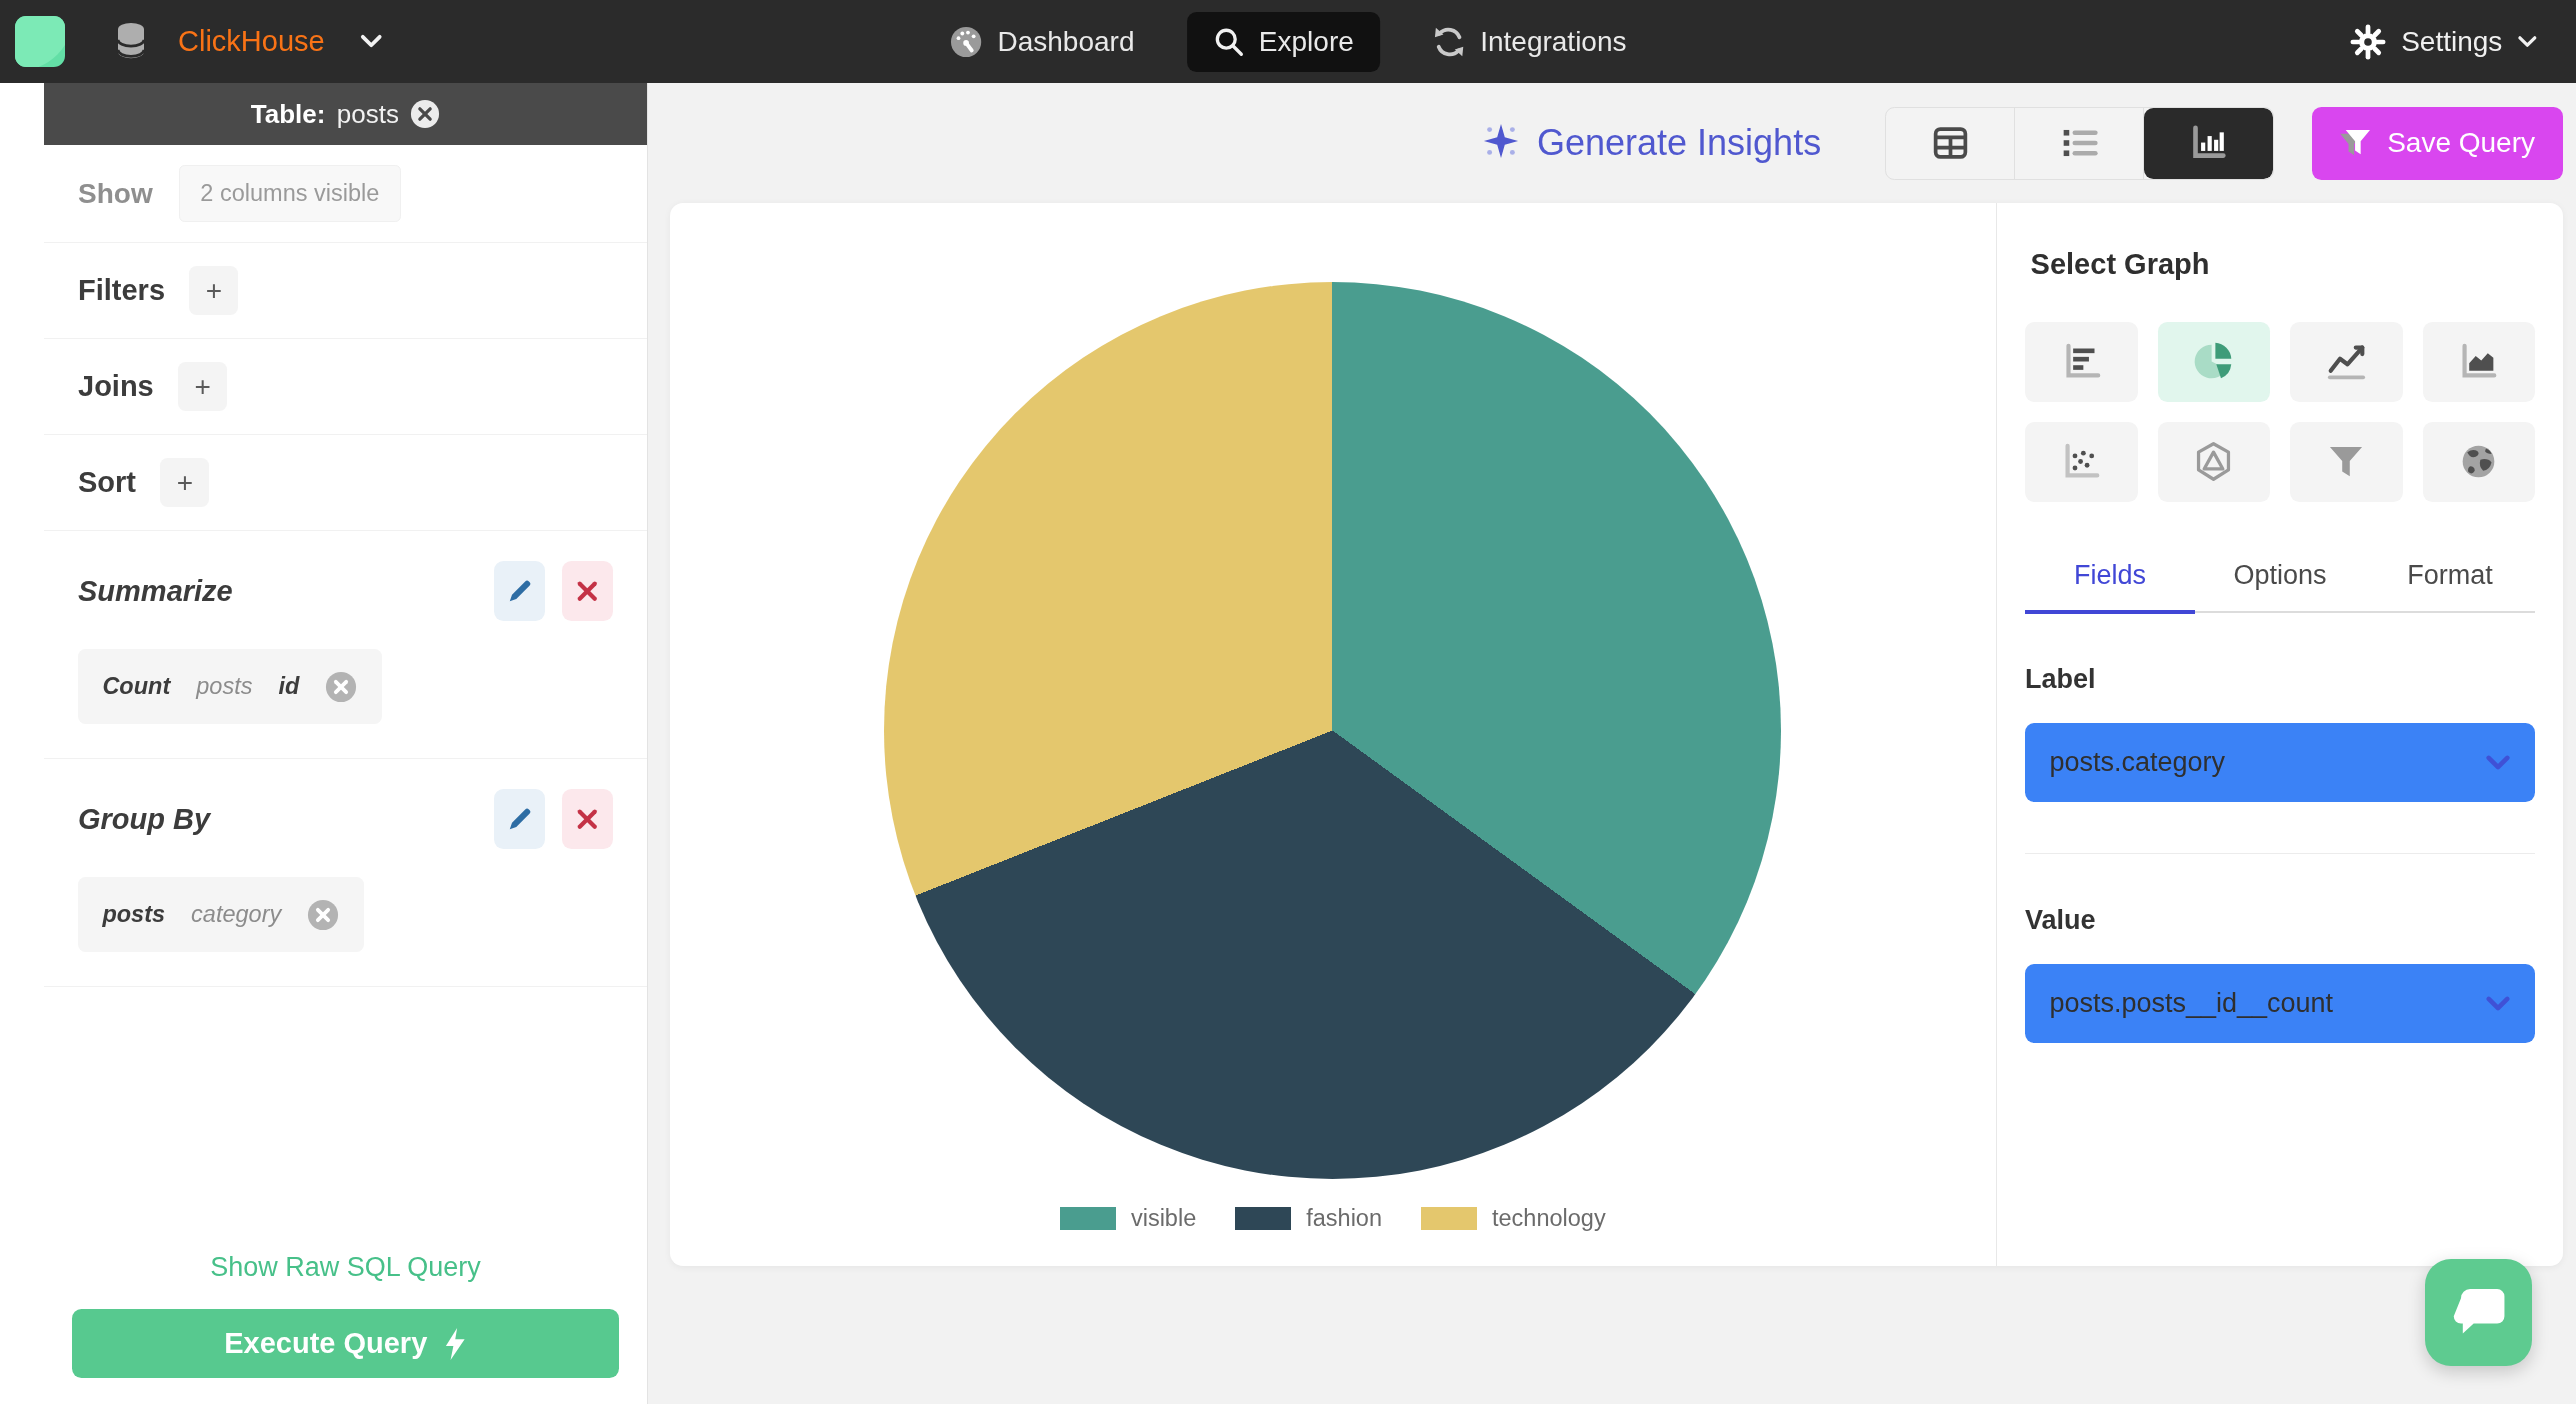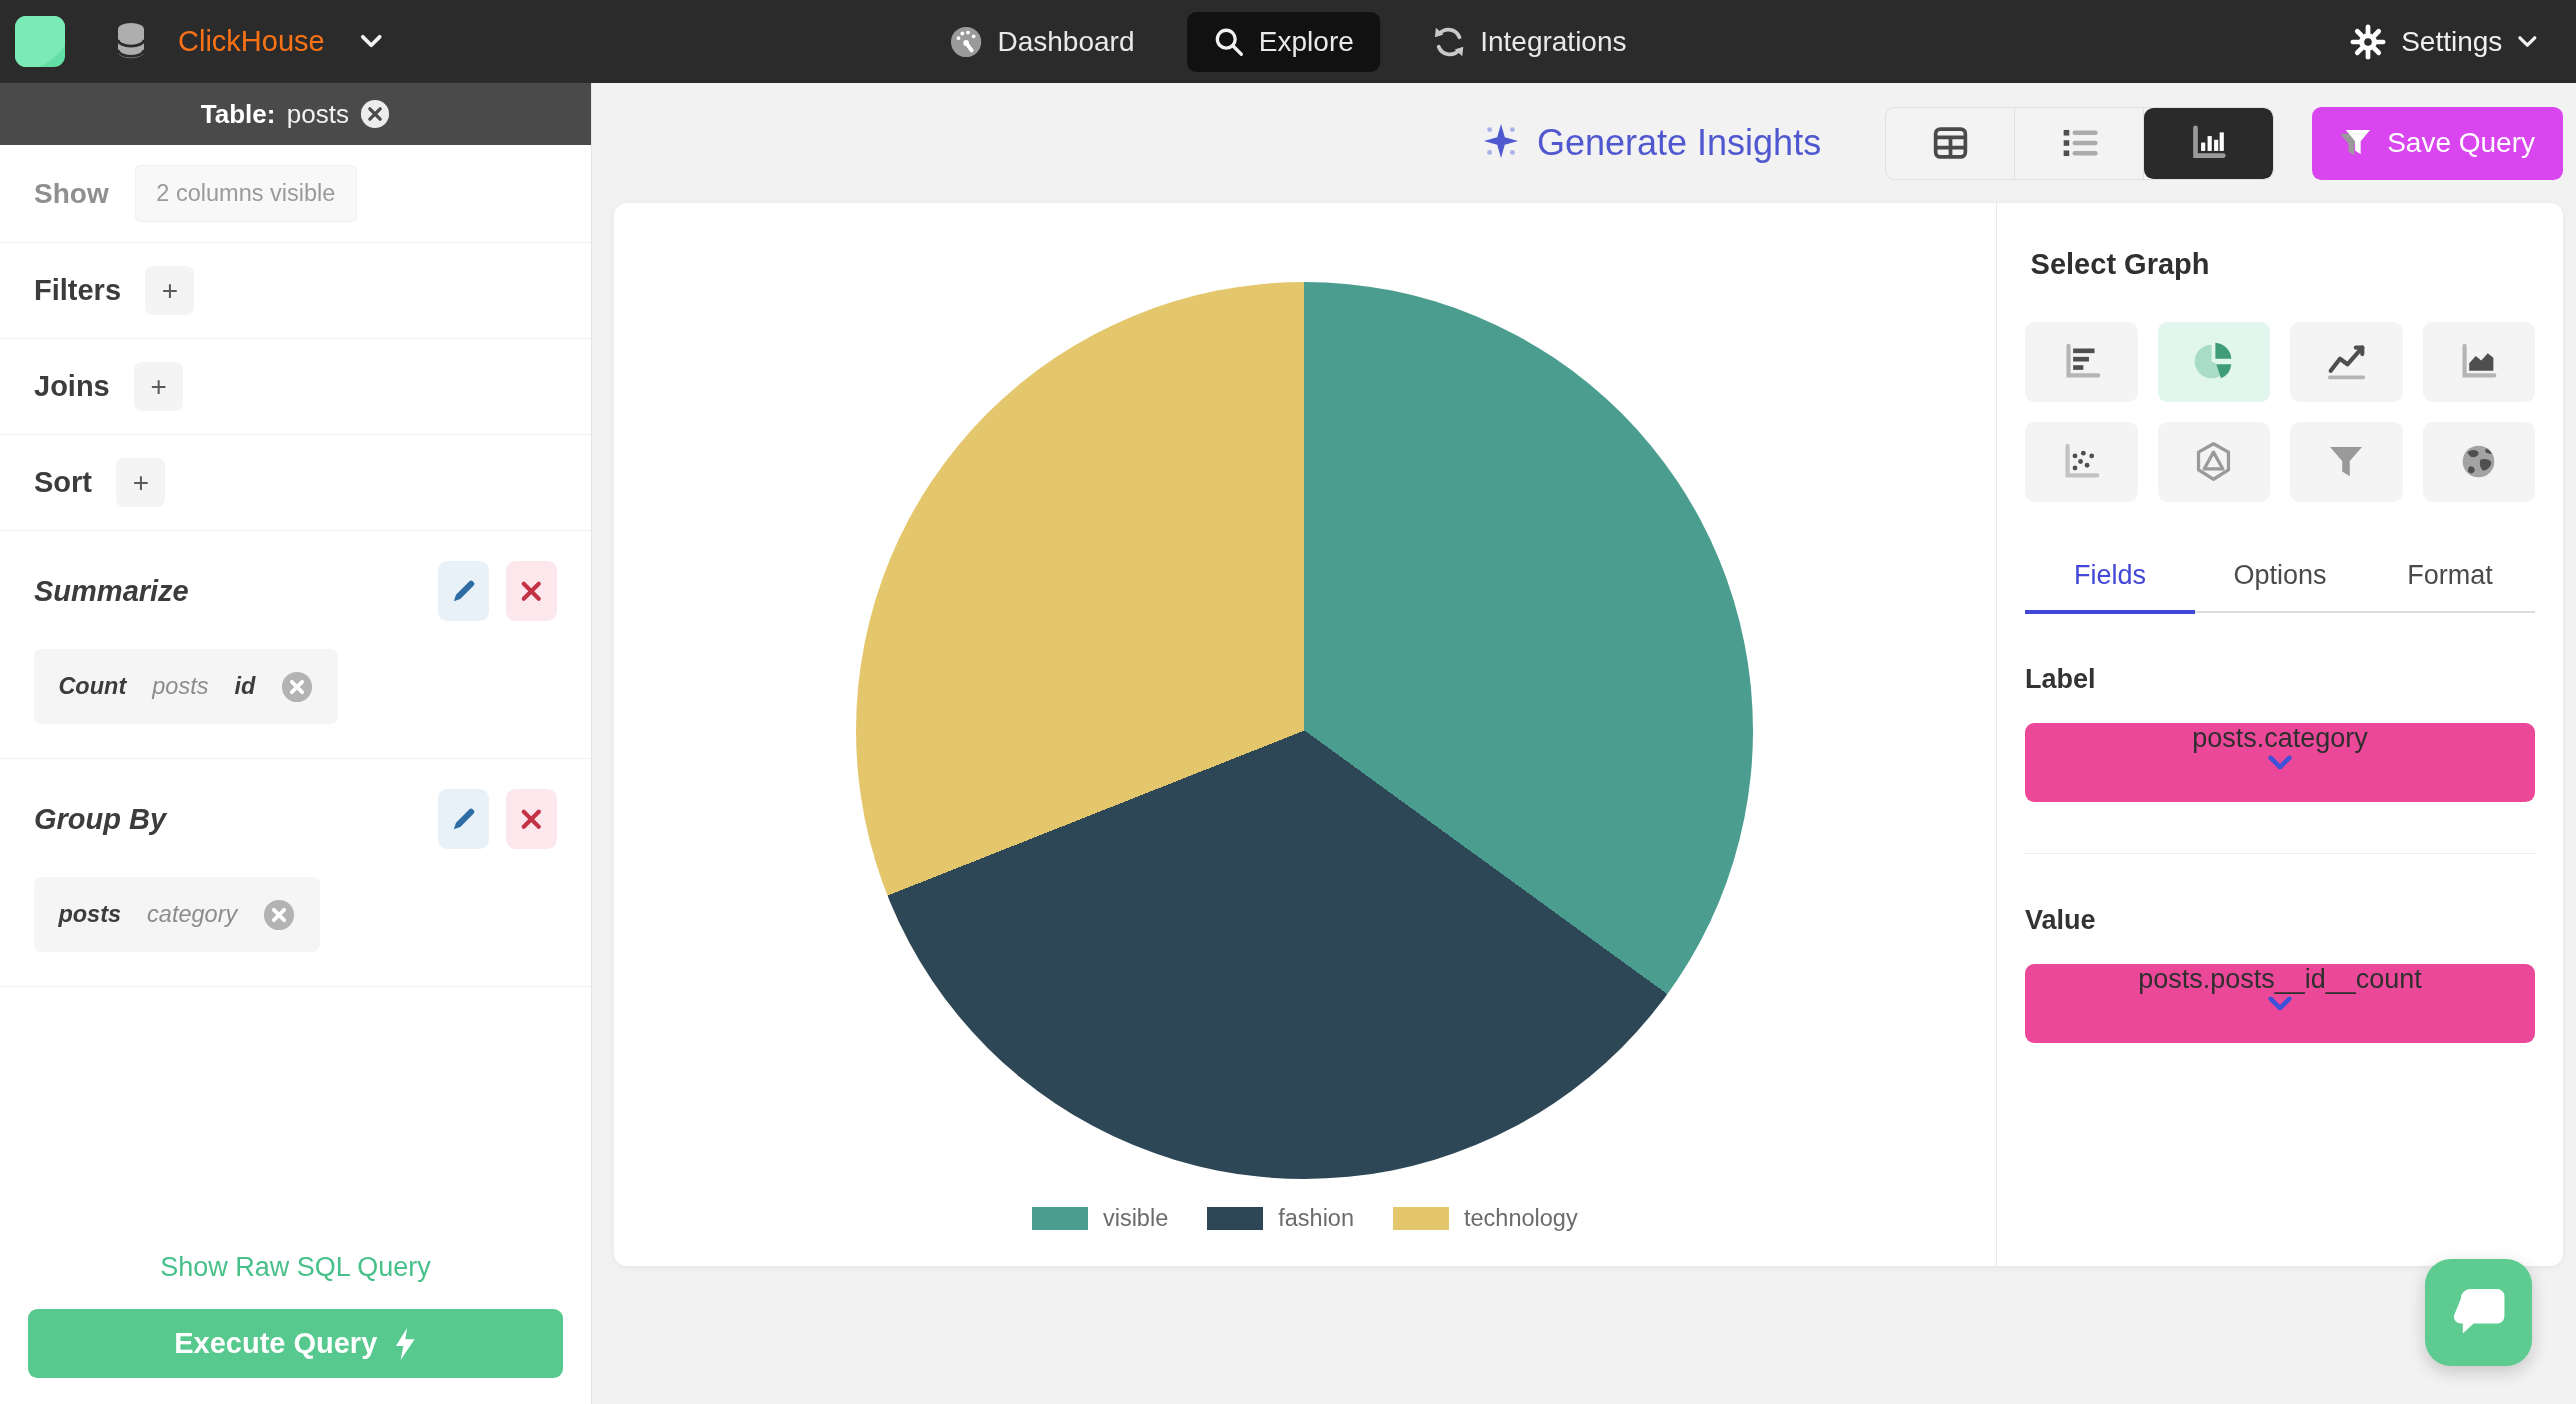--- a/index.html
+++ b/index.html
@@ -16,21 +16,21 @@
   .brand .chev { margin-left:5.6px; }
   .topnav-center { position:absolute; left:50%; transform:translateX(-50%); display:flex; align-items:center; gap:43px; }
   .nav-item { display:flex; align-items:center; gap:14px; color:#e9e9e9; font-size:28px; cursor:pointer; padding:14px 9.4px; }
   .nav-item.active { background:#111111; border-radius:9.4px; padding:14px 26px; }
   .settings { margin-left:auto; display:flex; align-items:center; gap:15px; color:#f0f0f0; font-size:28px; cursor:pointer; }
 
   
   .bodyrow { flex:1; display:flex; min-height:0; }
 
   
-  .sidebar { width:592px; background:#ffffff; border-right:0.9px solid #e3e3e3; display:flex; flex-direction:column; flex:0 0 auto; }
+  .sidebar { width:648px; background:#ffffff; border-right:0.9px solid #e3e3e3; display:flex; flex-direction:column; flex:0 0 auto;padding-left:44px; }
   .table-header { height:62px; background:#4a4a4a; color:#ffffff; display:flex; align-items:center; justify-content:center; gap:11.3px; font-size:26px; flex:0 0 auto; }
   .table-header .t-label { font-weight:700; }
   .table-header .t-name { font-weight:400; color:#f2f2f2; }
   .side-section { border-bottom:1.9px solid #f1f1f1; padding:0 34px; display:flex; align-items:center; }
   .show-row { height:98px; gap:26px; }
   .show-label { color:#8f8f8f; font-weight:700; font-size:28px; }
   .show-chip { background:#f8f8f8; border:0.9px solid #f0f0f0; border-radius:5.6px; padding:14px 20.7px; color:#9a9a9a; font-size:23.5px; cursor:pointer; }
   .plain-row { height:96px; gap:24.4px; }
   .sec-title { font-size:29px; font-weight:700; color:#3c3c3c; }
   .plus-btn { width:49px; height:49px; background:#f4f4f4; border:none; border-radius:7.5px; color:#5a5a5a; font-size:28px; cursor:pointer; line-height:1; }
@@ -69,21 +69,21 @@
   .rp-title { font-size:29px; font-weight:700; color:#2f2f2f; margin:5.6px 0 41px 5.6px; }
   .graph-grid { display:grid; grid-template-columns:repeat(4,1fr); gap:20px; }
   .g-btn { height:80px; background:#f4f4f4; border:none; border-radius:9.4px; display:flex; align-items:center; justify-content:center; cursor:pointer; }
   .g-btn.selected { background:#e1f6ed; }
   .tabs { margin-top:58px; display:flex; border-bottom:2.8px solid #dcdcdc; }
   .tab { flex:1; text-align:center; padding-bottom:20.7px; font-size:27px; color:#4a4a4a; cursor:pointer; position:relative; }
   .tab.active { color:#4147d6; }
   .tab.active::after { content:""; position:absolute; left:0; right:0; bottom:-2.8px; height:3.8px; background:#4147d6; }
   .field-group { margin-top:51px; }
   .field-group h4 { font-size:27px; font-weight:700; color:#333333; margin-bottom:28px; }
-  .dropdown { height:79px; background:#ec4899; border-radius:9.4px; display:flex; align-items:center; padding:0 24.4px; font-size:27px; color:#2f2f2f; cursor:pointer;flex-direction:column; }
+  .dropdown { height:79px; background:#3b82f6; border-radius:9.4px; display:flex; align-items:center; justify-content:space-between; padding:0 24.4px; font-size:27px; color:#2f2f2f; cursor:pointer; }
   .hdivider { margin-top:51px; border-top:1.9px solid #ececec; }
 
   
   .chat-fab { position:absolute; right:44px; bottom:38px; width:107px; height:107px; border-radius:26px; background:#5ecb90; box-shadow:0 5.6px 17px rgba(0,0,0,0.18); display:flex; align-items:center; justify-content:center; cursor:pointer; }
 </style>
 </head>
 <body>
 
 <div class="app">
 

